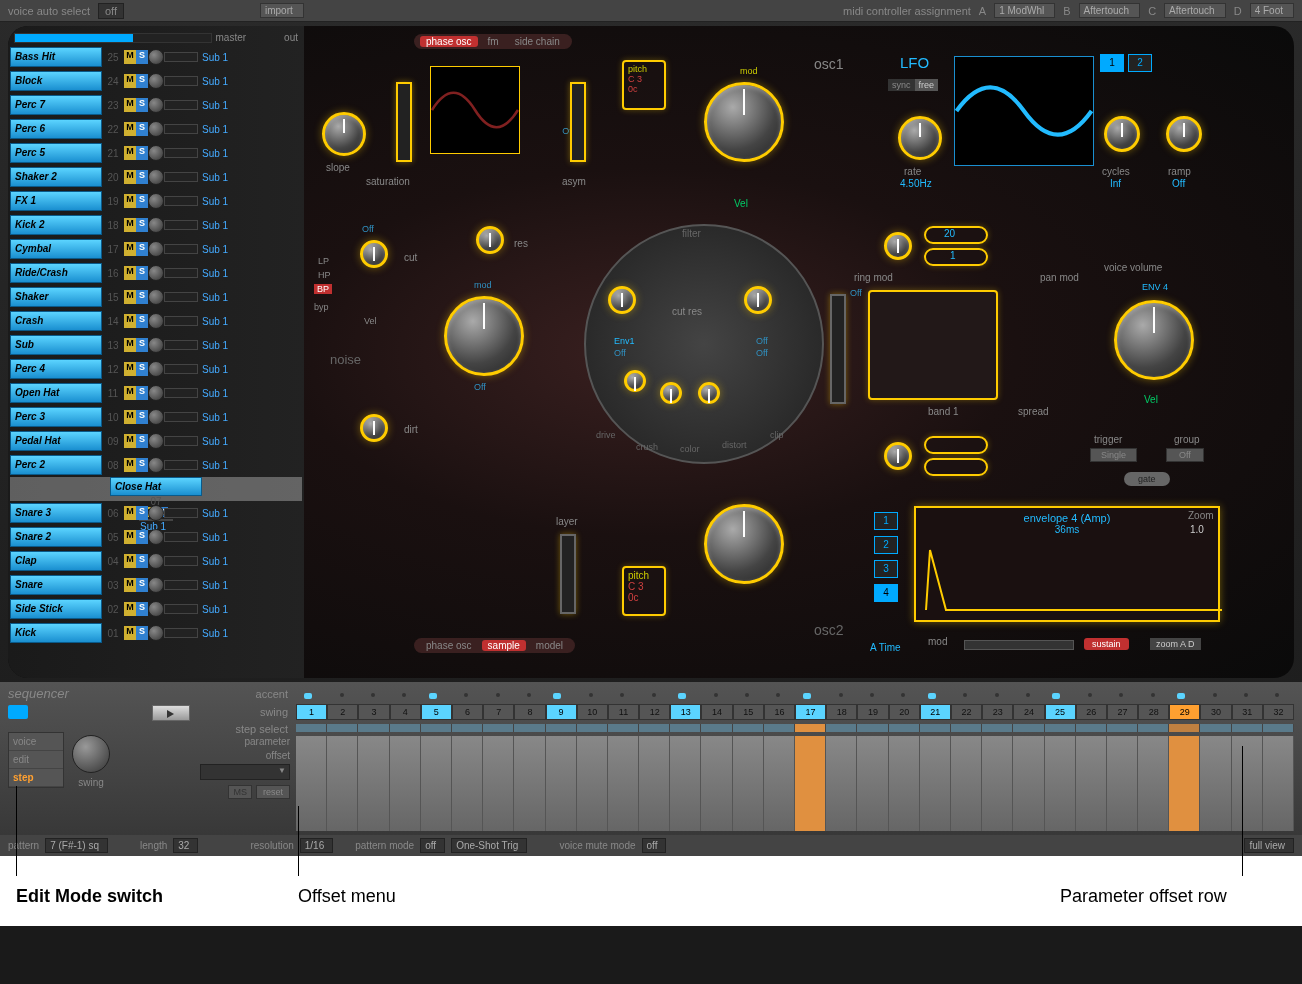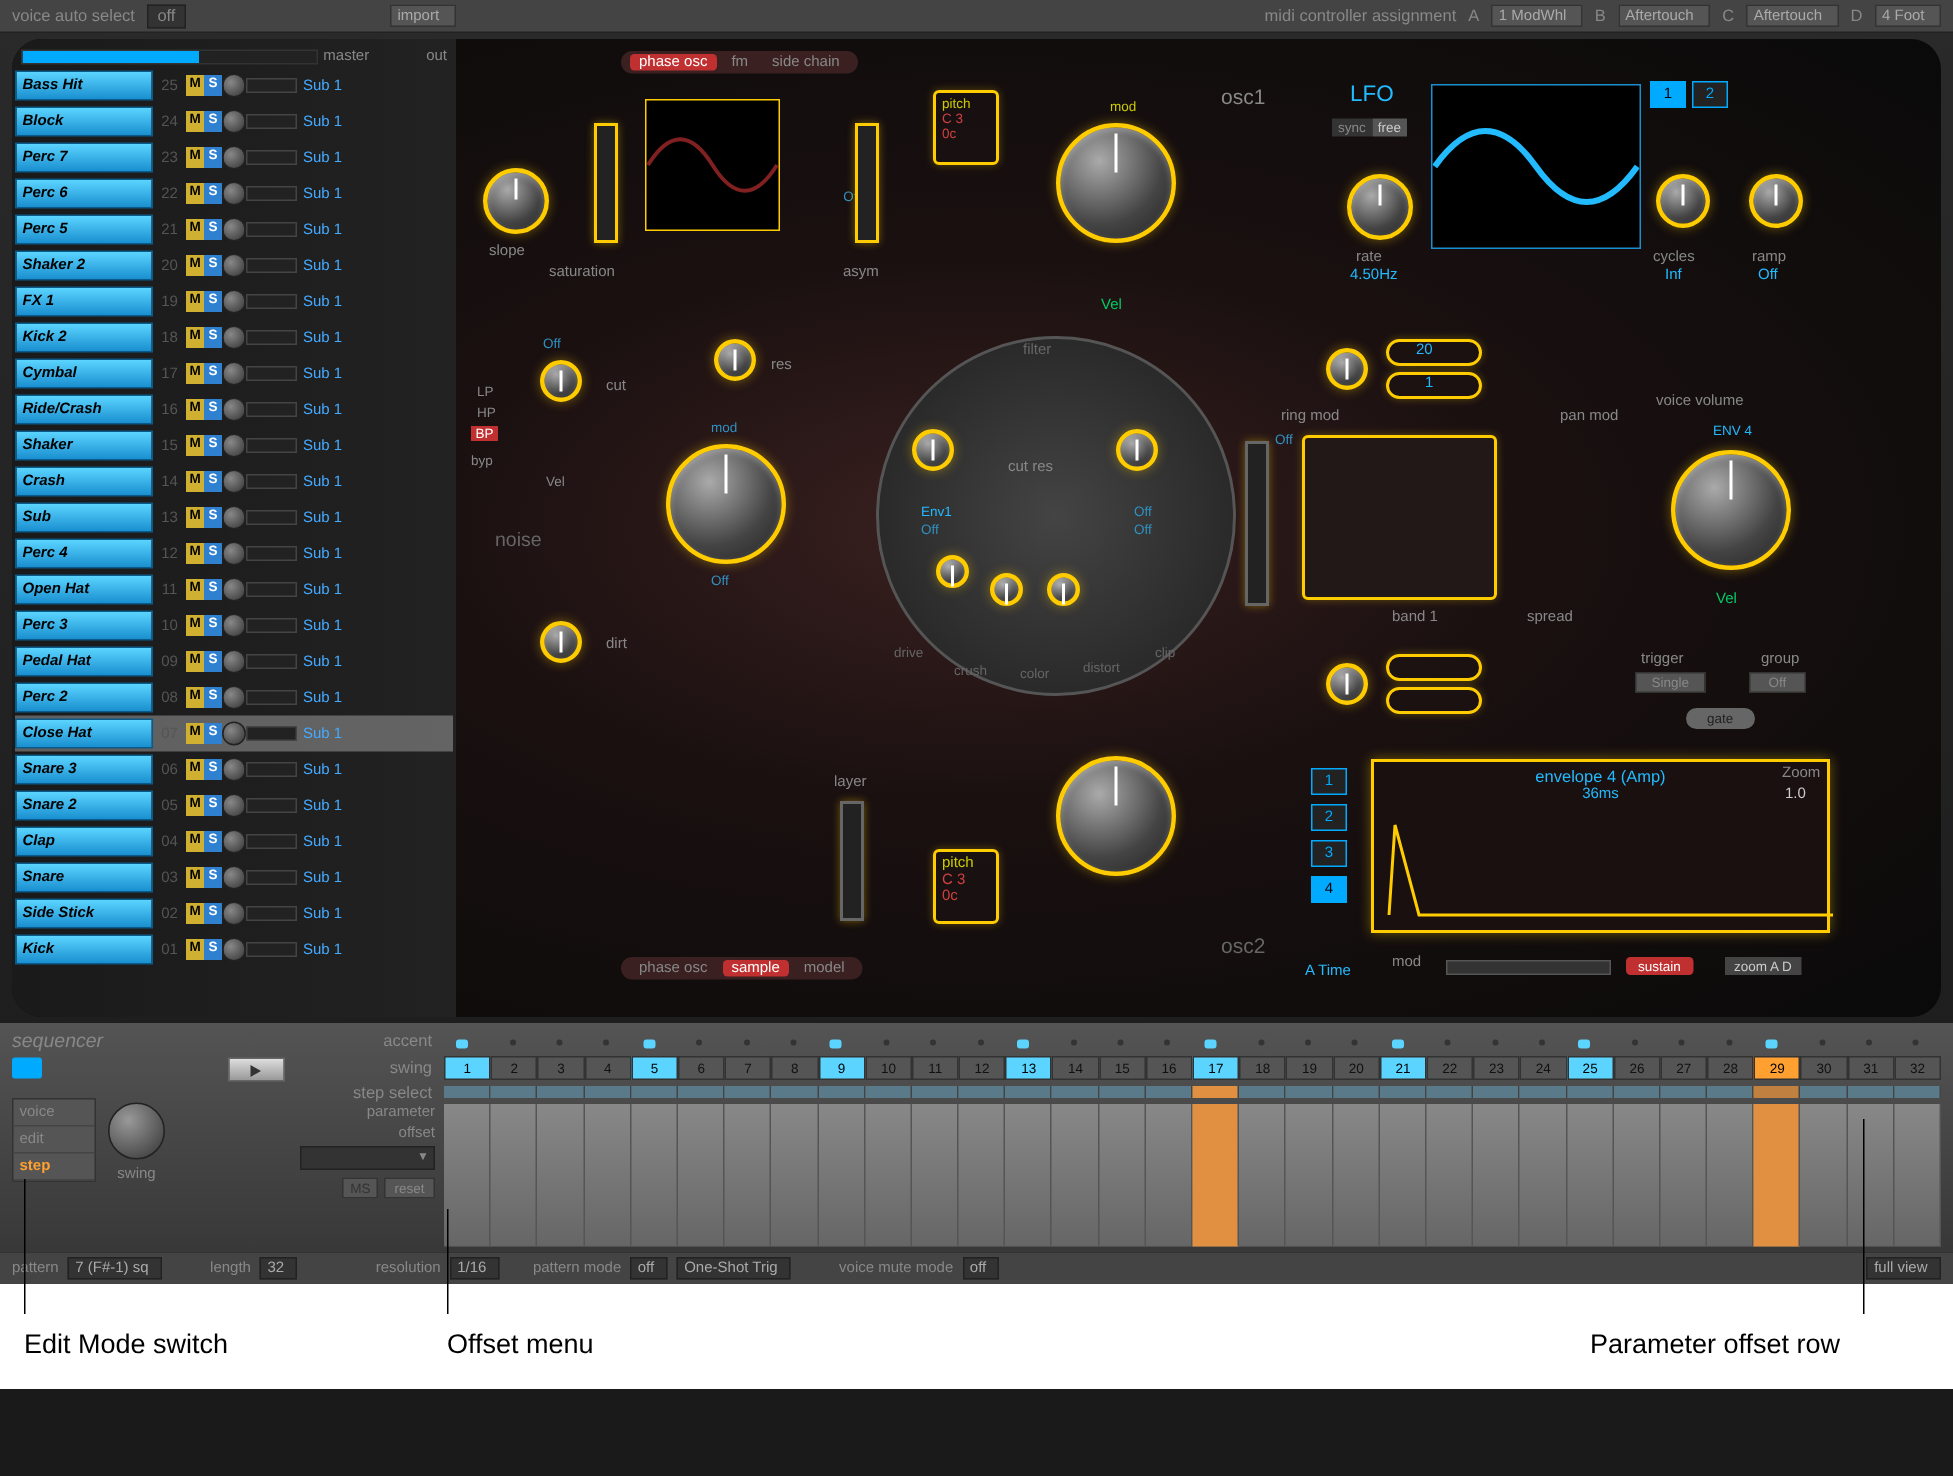--- a/index.html
+++ b/index.html
@@ -110,20 +110,21 @@
     border: 1px solid #222;
   }
   .voice-sub {
     width: 40px;
     color: #4af;
     font-size: 10px;
     padding-left: 4px;
   }
   .voice-row.selected {
     background: rgba(200,200,200,0.4);
+    flex-direction: column;
   }
   .synth-panel {
     flex: 1;
     position: relative;
   }
   .knob {
     position: absolute;
     width: 44px;
     height: 44px;
     border-radius: 50%;
@@ -973,20 +974,20 @@
     <span class="dropdown">One-Shot Trig</span>
     <span style="width:20px"></span>
     <span>voice mute mode</span>
     <span class="dropdown">off</span>
     <span class="spacer" style="flex:1"></span>
     <span class="dropdown">full view</span>
   </div>
 
   <div class="annotations">
     <div class="line" style="left:16px;top:-70px;height:90px;"></div>
-    <div class="txt" style="left:16px;top:30px;">Edit Mode switch</div>
+    <div class="txt" style="left:16px;top:30px;font-weight:bold;">Edit Mode switch</div>
     <div class="line" style="left:298px;top:-50px;height:70px;"></div>
     <div class="txt" style="left:298px;top:30px;">Offset menu</div>
     <div class="line" style="left:1242px;top:-110px;height:130px;"></div>
     <div class="txt" style="left:1060px;top:30px;">Parameter offset row</div>
   </div>
 
 </div>
 
 </body></html>

